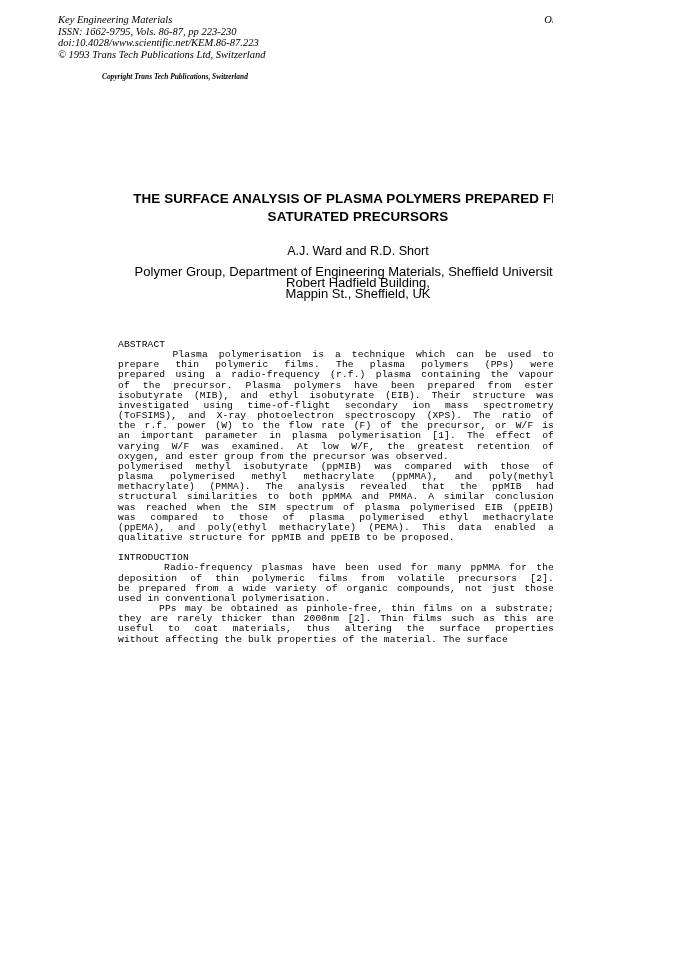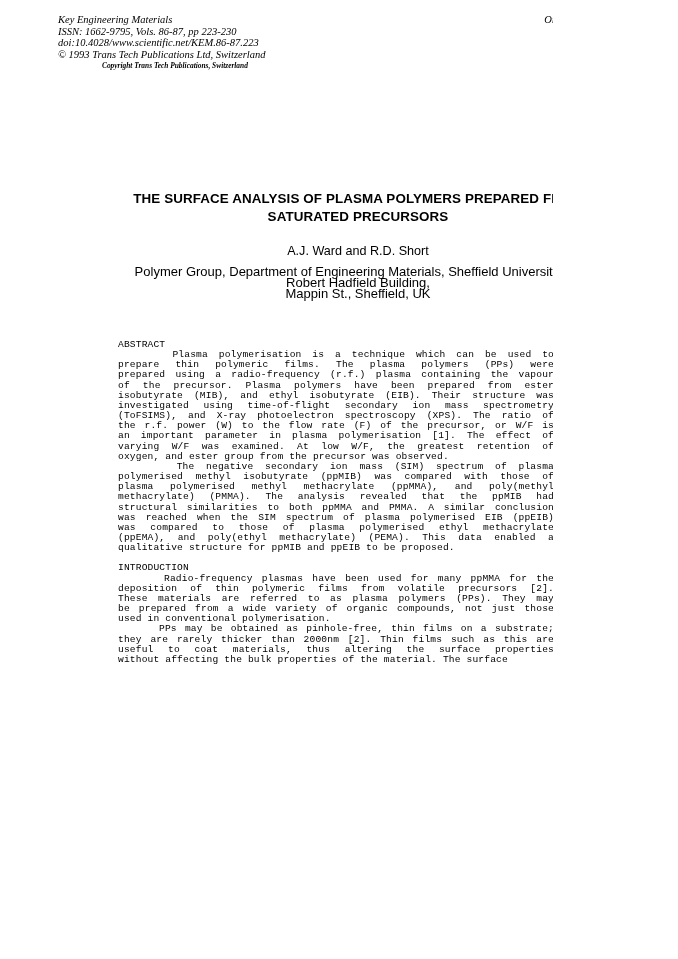--- a/index.html
+++ b/index.html
@@ -36,21 +36,21 @@
     position: absolute;
     right: 0;
     top: 0;
     font-family: "Liberation Serif", serif;
     font-style: italic;
     font-size: 10.5px;
     line-height: 11.6px;
     white-space: nowrap;
   }
   .pub-copyright {
-    margin-top: 1px;
+    margin-top: 12px;
     margin-left: 44px;
     font-family: "Liberation Serif", serif;
     font-style: italic;
     font-weight: bold;
     font-size: 7.4px;
     line-height: 9px;
     white-space: nowrap;
   }
 
   
@@ -151,38 +151,36 @@
         <span class="ln">of the precursor. Plasma polymers have been prepared from ester</span>
         <span class="ln">isobutyrate (MIB), and ethyl isobutyrate (EIB). Their structure was</span>
         <span class="ln">investigated using time-of-flight secondary ion mass spectrometry</span>
         <span class="ln">(ToFSIMS), and X-ray photoelectron spectroscopy (XPS). The ratio of</span>
         <span class="ln">the r.f. power (W) to the flow rate (F) of the precursor, or W/F is</span>
         <span class="ln">an important parameter in plasma polymerisation [1]. The effect of</span>
         <span class="ln">varying W/F was examined. At low W/F, the greatest retention of</span>
         <span class="ln last">oxygen, and ester group from the precursor was observed.</span>
       </div>
     <div class="para">
-        <span class="ln">     The negative secondary ion mass (SIM) spectrum of plasma</span>
         <span class="ln">polymerised methyl isobutyrate (ppMIB) was compared with those of</span>
         <span class="ln">plasma polymerised methyl methacrylate (ppMMA), and poly(methyl</span>
         <span class="ln">methacrylate) (PMMA). The analysis revealed that the ppMIB had</span>
         <span class="ln">structural similarities to both ppMMA and PMMA. A similar conclusion</span>
         <span class="ln">was reached when the SIM spectrum of plasma polymerised EIB (ppEIB)</span>
         <span class="ln">was compared to those of plasma polymerised ethyl methacrylate</span>
         <span class="ln">(ppEMA), and poly(ethyl methacrylate) (PEMA). This data enabled a</span>
         <span class="ln last">qualitative structure for ppMIB and ppEIB to be proposed.</span>
       </div>
 
     <div class="gap"></div>
 
     <div class="sec-head">INTRODUCTION</div>
     <div class="para">
         <span class="ln">     Radio-frequency plasmas have been used for many ppMMA for the</span>
         <span class="ln">deposition of thin polymeric films from volatile precursors [2].</span>
-        <span class="ln">These materials are referred to as plasma polymers (PPs). They may</span>
         <span class="ln">be prepared from a wide variety of organic compounds, not just those</span>
         <span class="ln last">used in conventional polymerisation.</span>
       </div>
     <div class="para">
         <span class="ln">     PPs may be obtained as pinhole-free, thin films on a substrate;</span>
         <span class="ln">they are rarely thicker than 2000nm [2]. Thin films such as this are</span>
         <span class="ln">useful to coat materials, thus altering the surface properties</span>
         <span class="ln last">without affecting the bulk properties of the material. The surface</span>
       </div>
 

